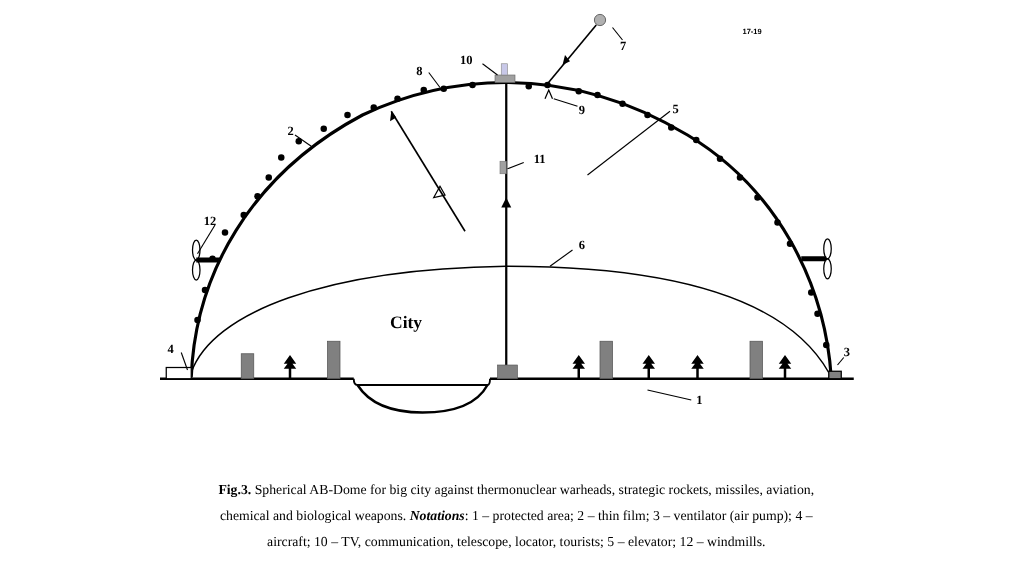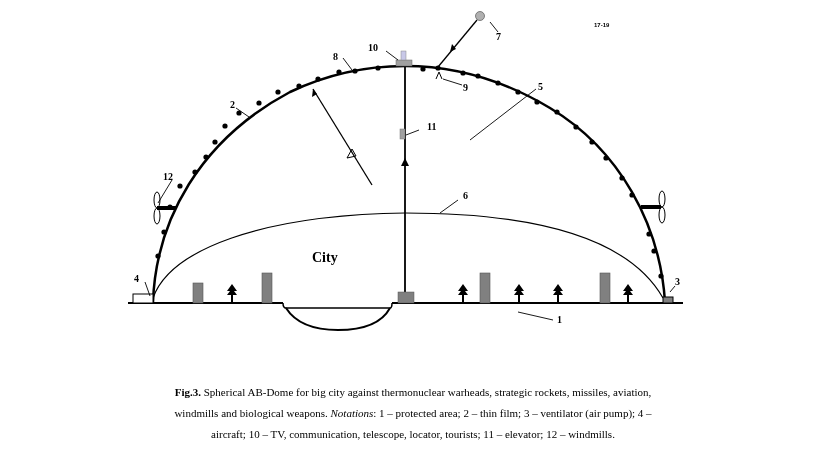--- a/index.html
+++ b/index.html
@@ -4,21 +4,21 @@
 <style>
   html, body { margin: 0; padding: 0; background: #ffffff; }
   body { width: 823px; height: 457px; position: relative; overflow: hidden; font-family: "Liberation Serif", serif; }
   #figure { position: absolute; left: 0; top: 0; width: 823px; height: 345px; }
   .lbl { font-family: "Liberation Serif", serif; font-weight: bold; font-size: 10px; fill: #000; }
   .city { font-family: "Liberation Serif", serif; font-weight: bold; font-size: 14px; fill: #000; }
   .tiny { font-family: "Liberation Sans", sans-serif; font-weight: bold; font-size: 6px; fill: #000; }
   #caption { position: absolute; left: 18px; top: 350px; width: 790px; text-align: center;
              font-size: 11px; line-height: 21px; color: #000; margin-top: 32px; }
   #caption b { font-weight: bold; }
-  #caption i { font-style: italic; }
+  #caption i { font-style: italic; font-weight: bold; }
 </style>
 </head>
 <body>
 
 <svg id="figure" viewBox="0 0 823 345" xmlns="http://www.w3.org/2000/svg">
 
   <g>
     <line x1="128" y1="303" x2="283" y2="303" stroke="#000" stroke-width="2"></line>
     <line x1="392" y1="303" x2="683" y2="303" stroke="#000" stroke-width="2"></line>
 
@@ -162,15 +162,15 @@
   <text class="lbl" x="368" y="51">10</text>
   <text class="lbl" x="427" y="130">11</text>
   <text class="lbl" x="163" y="180">12</text>
 
   <text class="city" x="312" y="262">City</text>
   <text class="tiny" x="594" y="27">17-19</text>
 </svg>
 
 <div id="caption">
   <div><b>Fig.3.</b><span> Spherical AB-Dome for big city against thermonuclear warheads, strategic rockets, missiles, aviation,</span></div>
-  <div><span>windmills and biological weapons. </span><i>Notations</i><span>: 1 – protected area; 2 – thin film; 3 – ventilator (air pump); 4 –</span></div>
-  <div>aircraft; 10 – TV, communication, telescope, locator, tourists; 11 – elevator; 12 – windmills.</div>
+  <div><span>chemical and biological weapons. </span><i>Notations</i><span>: 1 – protected area; 2 – thin film; 3 – ventilator (air pump); 4 –</span></div>
+  <div>aircraft; 10 – TV, communication, telescope, locator, tourists; 5 – elevator; 12 – windmills.</div>
 </div>
 
 </body></html>

